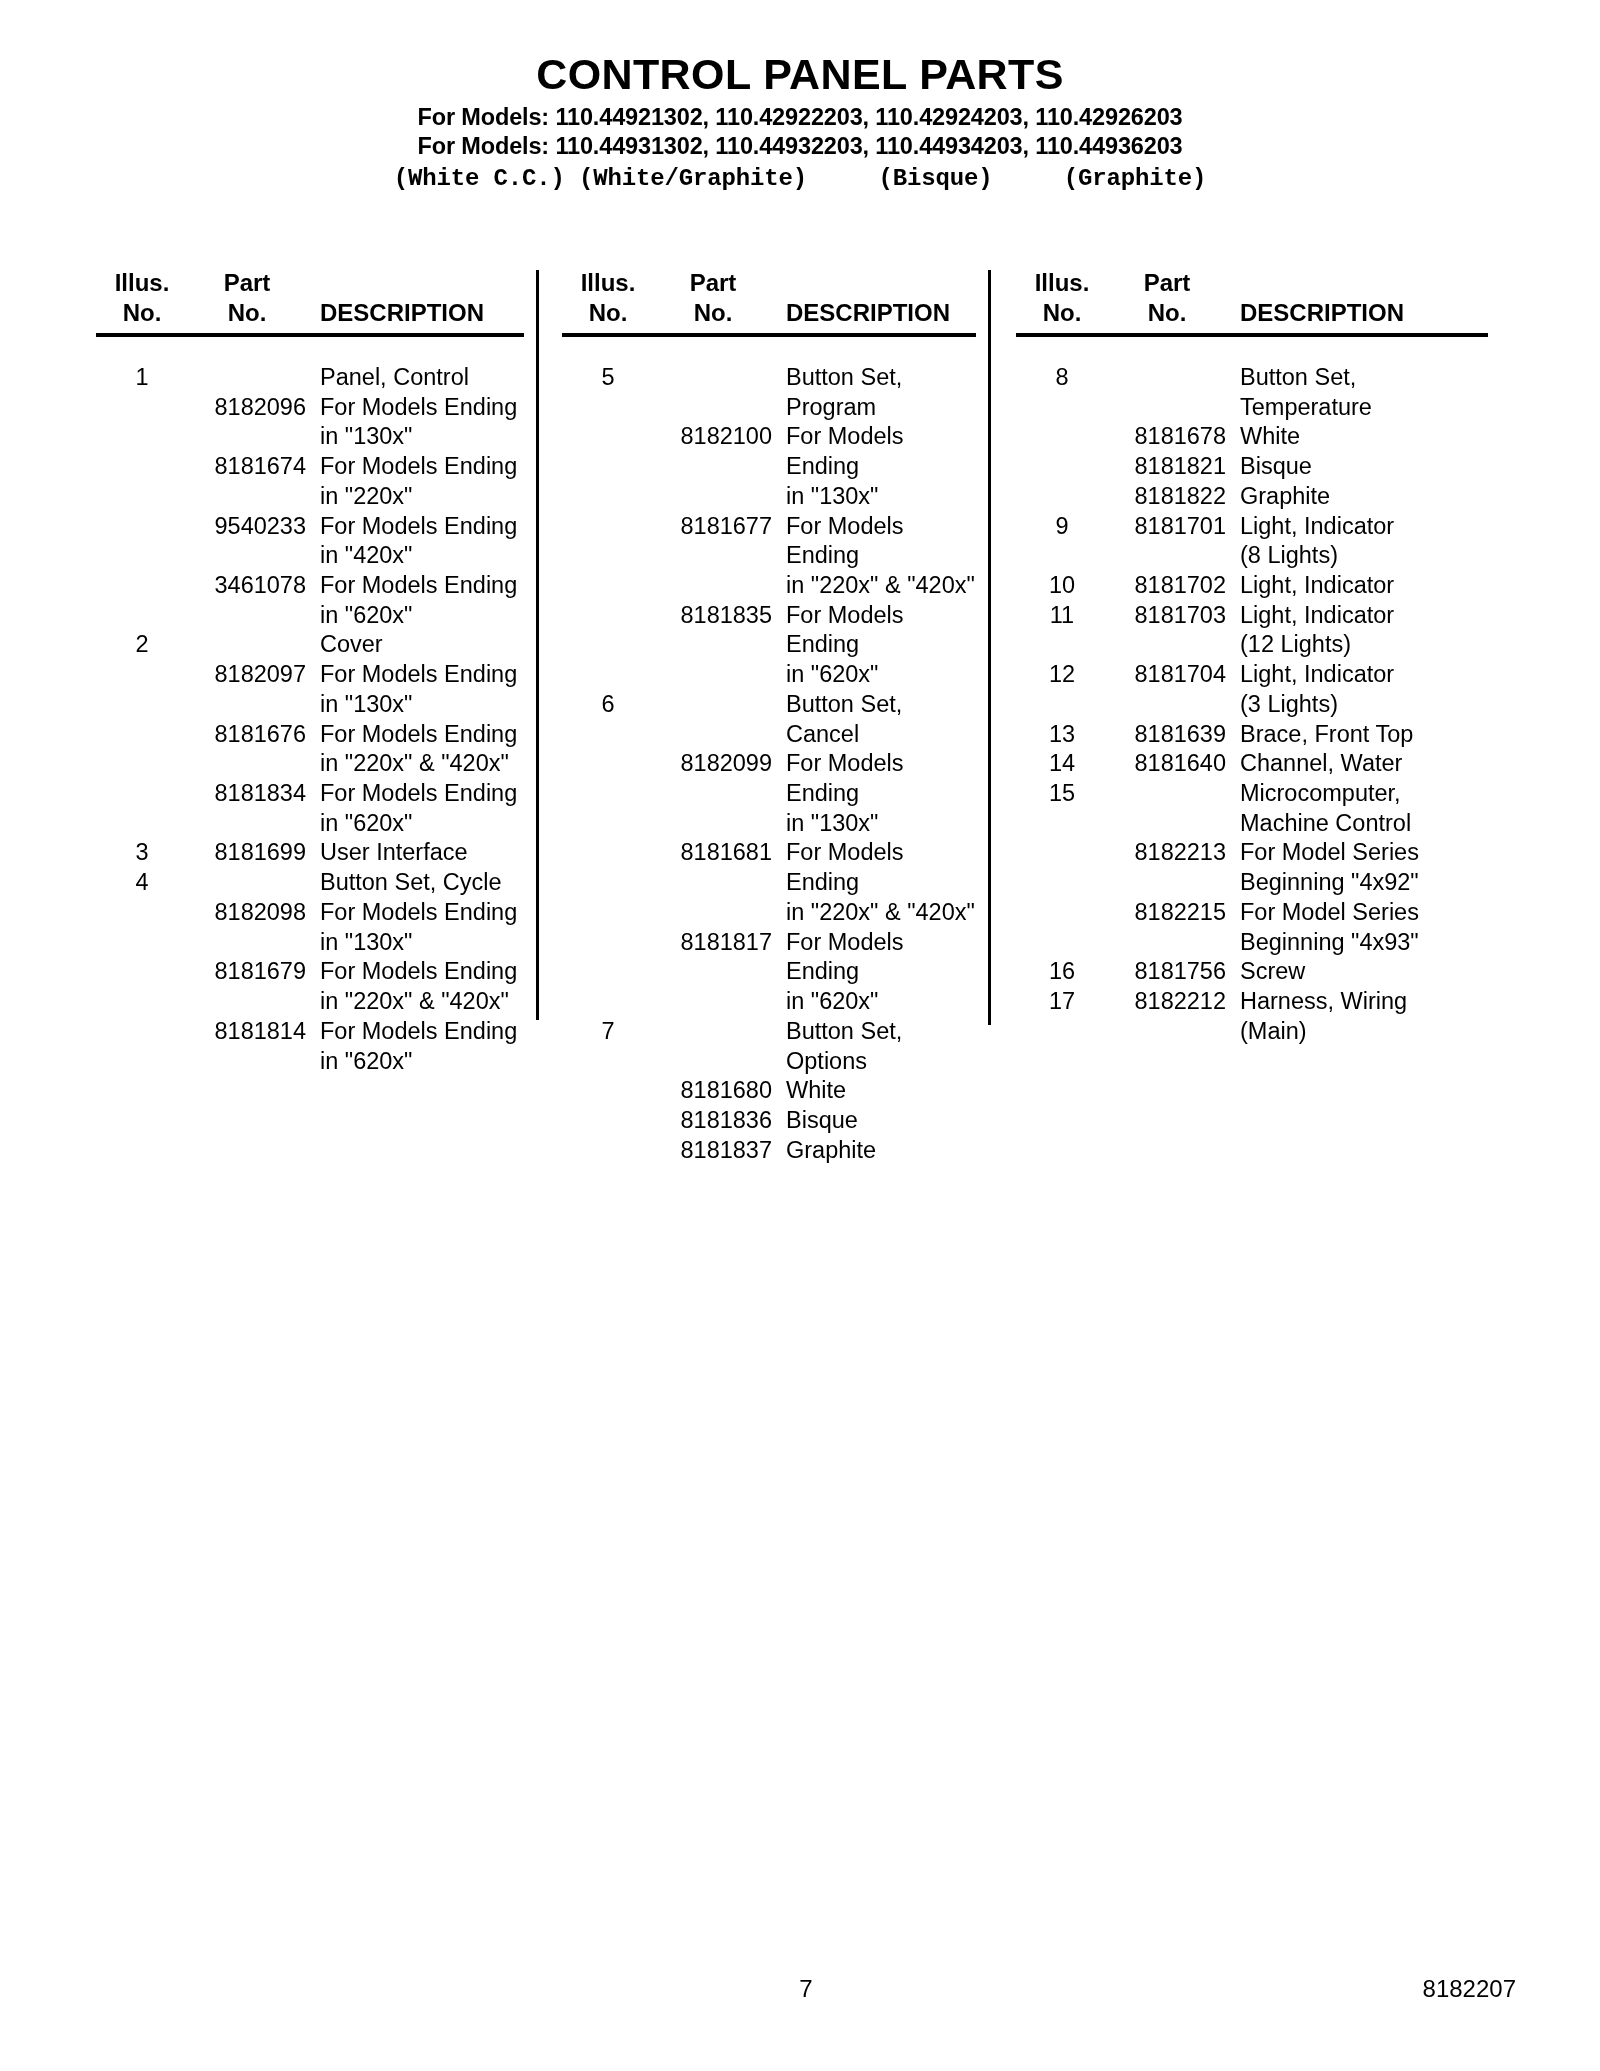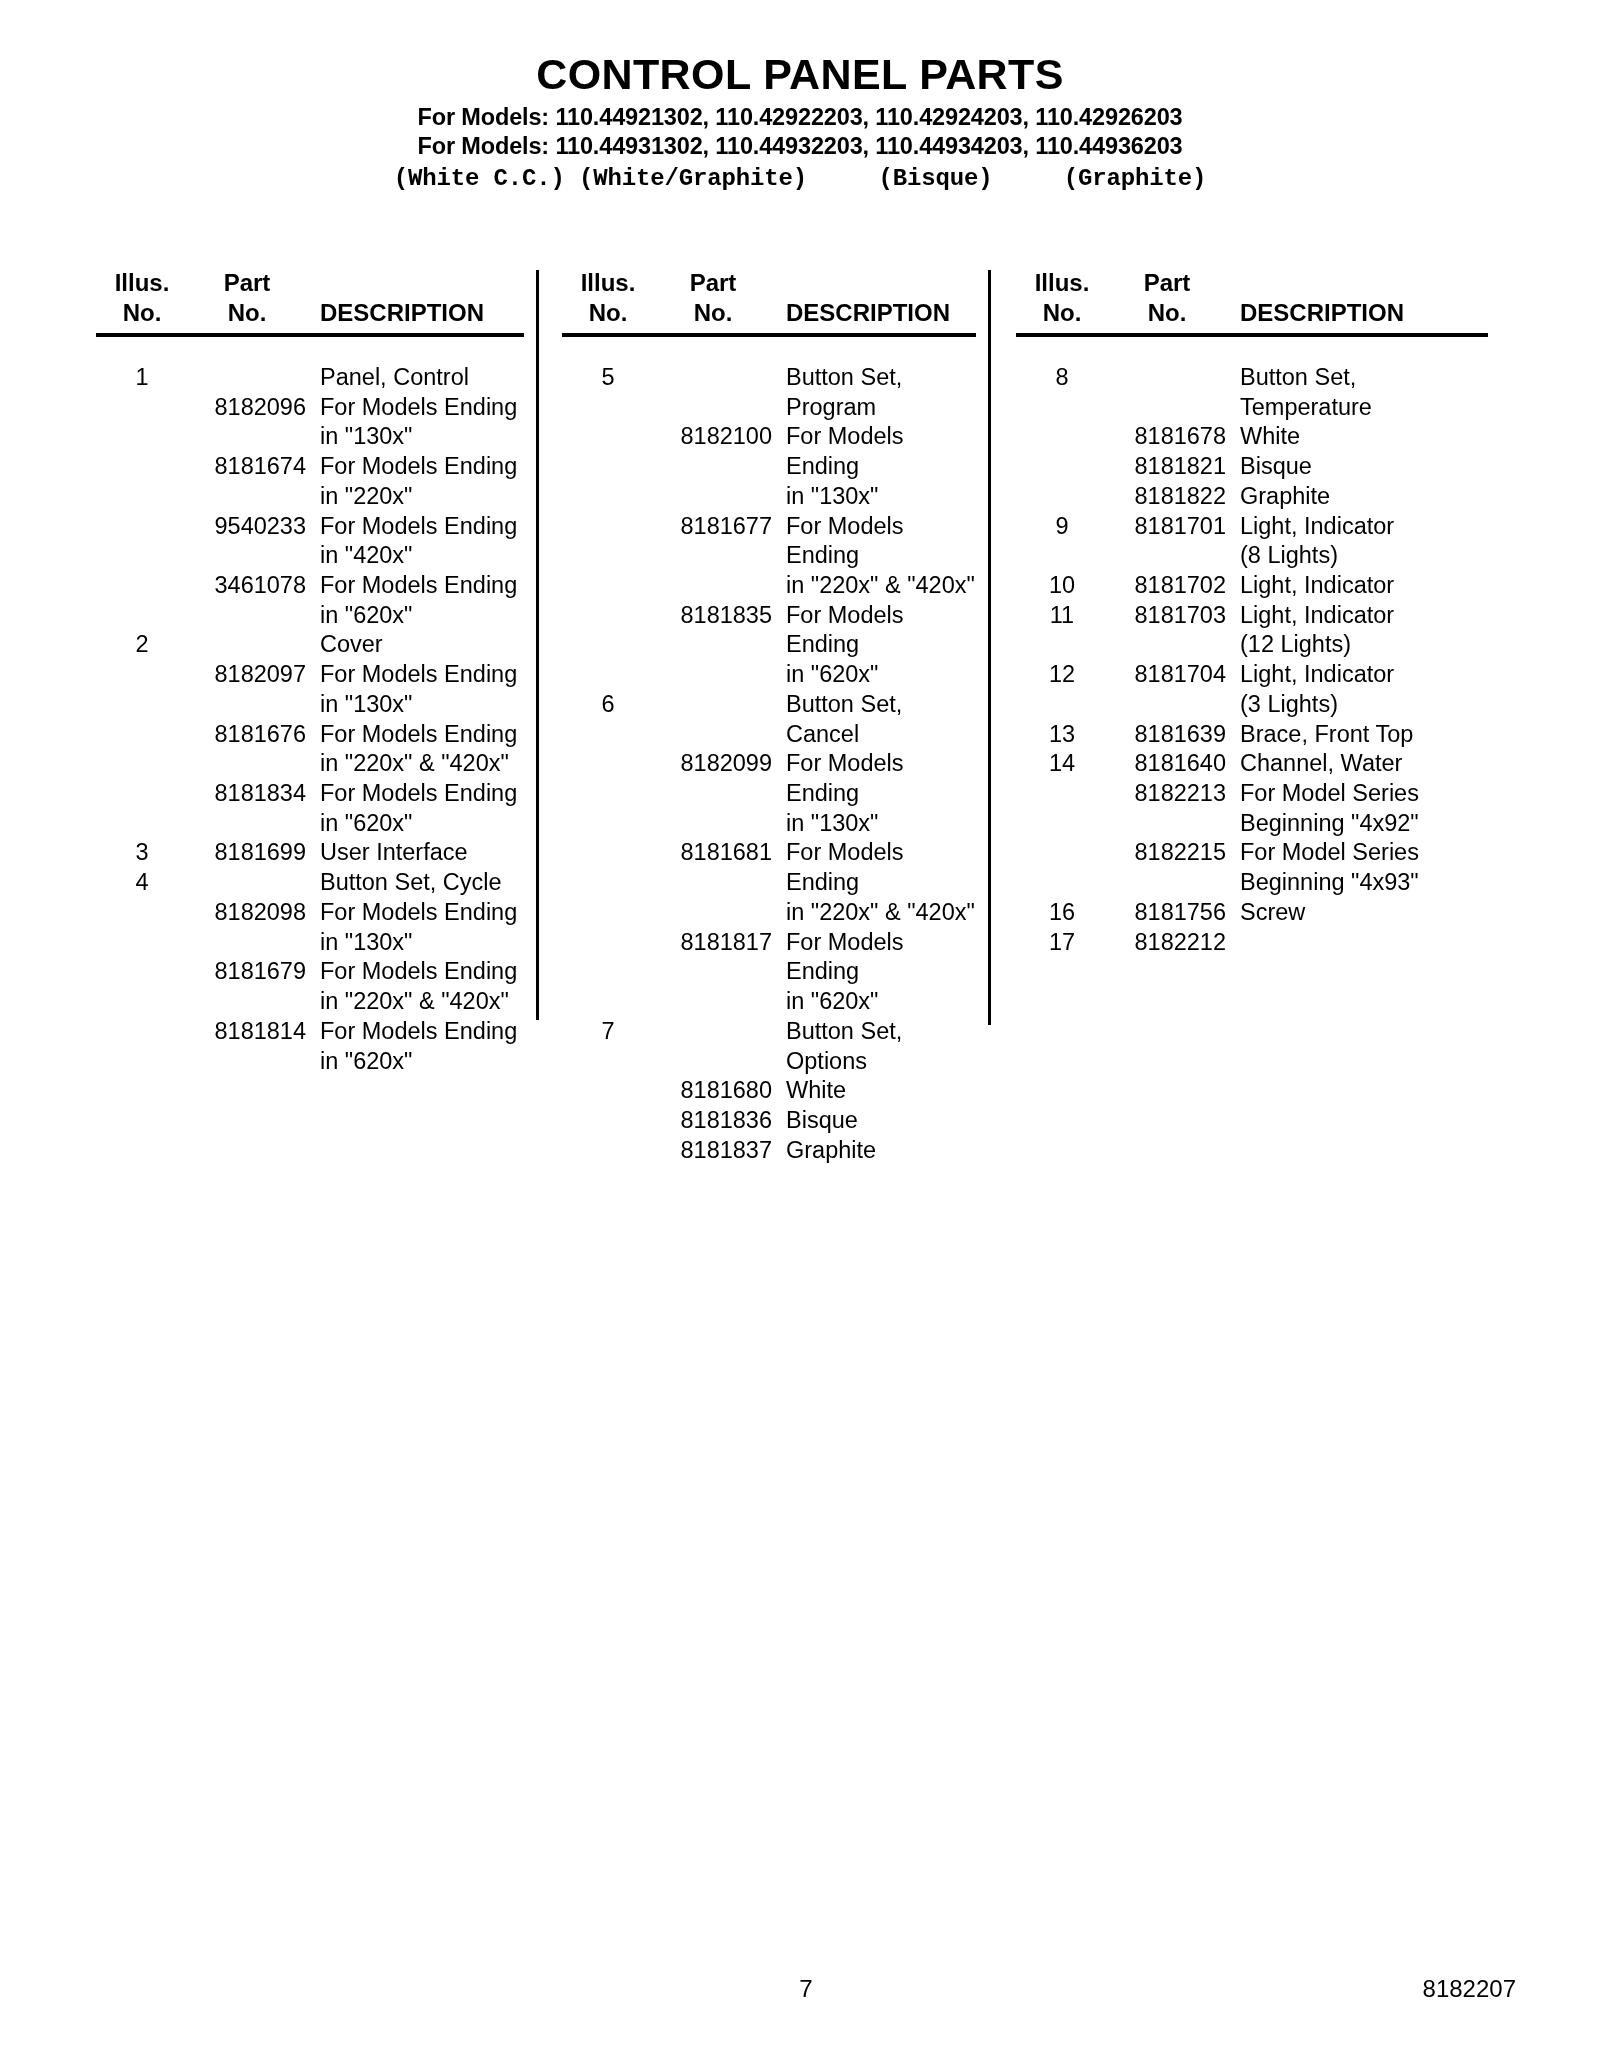--- a/index.html
+++ b/index.html
@@ -420,39 +420,47 @@
             <span class="cell-illus">13</span>
             <span class="cell-part">8181639</span>
             <span class="cell-desc">Brace, Front Top</span>
           </div>
           <div class="row">
             <span class="cell-illus">14</span>
             <span class="cell-part">8181640</span>
             <span class="cell-desc">Channel, Water</span>
           </div>
           <div class="row">
+            <span class="cell-illus">15</span>
+            <span class="cell-part"></span>
+            <span class="cell-desc">Microcomputer,
+Machine Control</span>
+          </div>
+          <div class="row">
             <span class="cell-illus"></span>
             <span class="cell-part">8182213</span>
             <span class="cell-desc">For Model Series
 Beginning "4x92"</span>
           </div>
           <div class="row">
             <span class="cell-illus"></span>
             <span class="cell-part">8182215</span>
             <span class="cell-desc">For Model Series
 Beginning "4x93"</span>
           </div>
           <div class="row">
             <span class="cell-illus">16</span>
             <span class="cell-part">8181756</span>
             <span class="cell-desc">Screw</span>
           </div>
           <div class="row">
             <span class="cell-illus">17</span>
             <span class="cell-part">8182212</span>
+            <span class="cell-desc">Harness, Wiring
+(Main)</span>
           </div>
         </div>
     </div>
 
   </div>
 
   <div class="footer">
     <span class="footer-page">7</span>
     <span class="footer-doc">8182207</span>
   </div>

